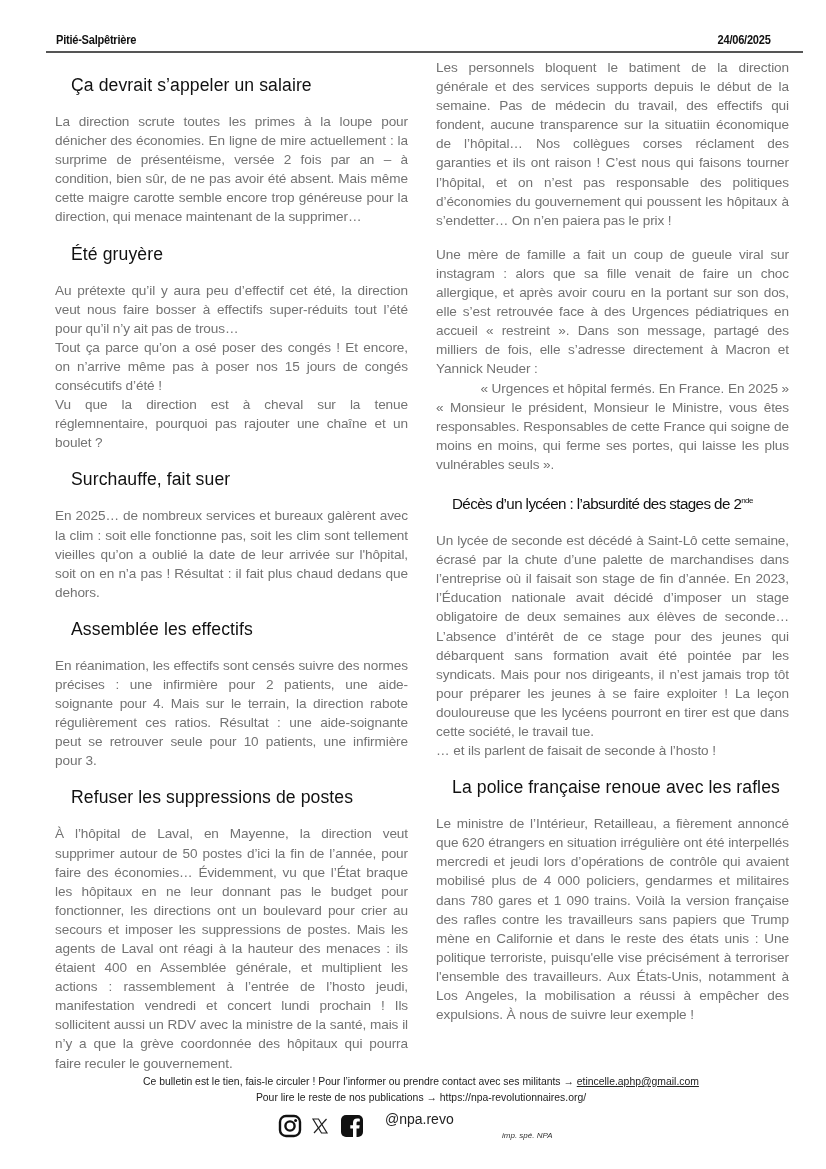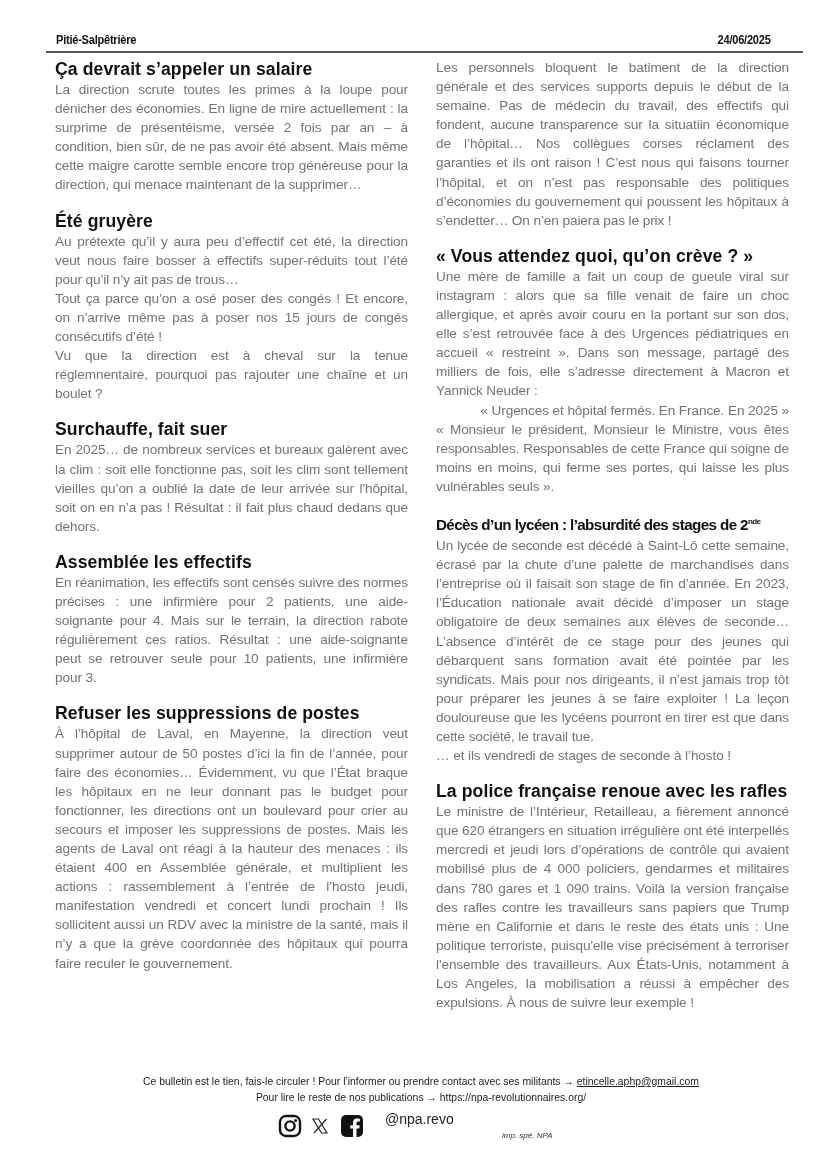--- a/index.html
+++ b/index.html
@@ -8,21 +8,21 @@
   .header { position:absolute; left:38px; top:31px; width:757px; height:20px;
     font-family:"Liberation Sans Narrow","Liberation Sans",sans-serif; font-weight:bold; font-size:13.5px;
     transform-origin:left top; }
   .header .left { position:absolute; left:10px; top:1px; letter-spacing:-0.3px; transform:scaleX(0.82); transform-origin:left top; }
   .header .right { position:absolute; right:32px; top:1px; letter-spacing:-0.3px; transform:scaleX(0.82); transform-origin:right top; }
   .rule { position:absolute; left:38px; top:51px; width:757px; height:2px; background:#555; }
   .col { position:absolute; top:58px; width:353px; font-family:"Liberation Sans",sans-serif; }
   .col.left { left:47px; }
   .col.right { left:428px; }
   .article { margin:0 0 15px 0; }
-  .article h2 { margin:0; font-size:17.6px; font-weight:bold; line-height:22px; letter-spacing:0.1px; color:#111; white-space:nowrap; }
+  .article h2 { margin:16px; font-size:17.6px; font-weight:normal; line-height:22px; letter-spacing:0.1px; color:#111; white-space:nowrap; }
   .article h2.narrow { font-size:15.2px; letter-spacing:-0.6px; }
   .article h2 sup { font-size:8px; }
   .article p { margin:0; font-size:13.6px; line-height:19.1px; text-align:justify; color:#737373; letter-spacing:-0.1px; }
   .footer { position:absolute; left:0; width:826px; text-align:center; font-family:"Liberation Sans",sans-serif;
      font-size:11.2px; color:#222; }
   .footer .l1 { position:absolute; top:1075px; left:0; width:826px; transform:scaleX(0.93); transform-origin:center top; }
   .footer .l2 { position:absolute; top:1091px; left:0; width:826px; transform:scaleX(0.93); transform-origin:center top; }
   .footer a { color:#222; text-decoration:underline; }
   .social { position:absolute; top:1114px; left:270px; height:26px; }
   .social .ico { position:absolute; top:0; }
@@ -63,29 +63,28 @@
       <h2>Refuser les suppressions de postes</h2>
       <p>À l’hôpital de Laval, en Mayenne, la direction veut supprimer autour de 50 postes d’ici la fin de l’année, pour faire des économies… Évidemment, vu que l’État braque les hôpitaux en ne leur donnant pas le budget pour fonctionner, les directions ont un boulevard pour crier au secours et imposer les suppressions de postes. Mais les agents de Laval ont réagi à la hauteur des menaces : ils étaient 400 en Assemblée générale, et multiplient les actions : rassemblement à l’entrée de l’hosto jeudi, manifestation vendredi et concert lundi prochain ! Ils sollicitent aussi un RDV avec la ministre de la santé, mais il n’y a que la grève coordonnée des hôpitaux qui pourra faire reculer le gouvernement.</p>
     </div>
   </div>
 
   <div class="col right">
     <div class="article">
       <p>Les personnels bloquent le batiment de la direction générale et des services supports depuis le début de la semaine. Pas de médecin du travail, des effectifs qui fondent, aucune transparence sur la situatiin économique de l’hôpital… Nos collègues corses réclament des garanties et ils ont raison ! C’est nous qui faisons tourner l’hôpital, et on n’est pas responsable des politiques d’économies du gouvernement qui poussent les hôpitaux à s’endetter… On n’en paiera pas le prix !</p>
     </div>
     <div class="article">
-      <h2>« Vous attendez quoi, qu’on crève ? »</h2>
       <p>Une mère de famille a fait un coup de gueule viral sur instagram : alors que sa fille venait de faire un choc allergique, et après avoir couru en la portant sur son dos, elle s’est retrouvée face à des Urgences pédiatriques en accueil « restreint ». Dans son message, partagé des milliers de fois, elle s’adresse directement à Macron et Yannick Neuder :</p>
       <p style="text-align:right">« Urgences et hôpital fermés. En France. En 2025 »</p>
       <p>« Monsieur le président, Monsieur le Ministre, vous êtes responsables. Responsables de cette France qui soigne de moins en moins, qui ferme ses portes, qui laisse les plus vulnérables seuls ».</p>
     </div>
     <div class="article">
       <h2 class="narrow"><span>Décès d’un lycéen : l’absurdité des stages de 2</span><sup>nde</sup></h2>
       <p>Un lycée de seconde est décédé à Saint-Lô cette semaine, écrasé par la chute d’une palette de marchandises dans l’entreprise où il faisait son stage de fin d’année. En 2023, l’Éducation nationale avait décidé d’imposer un stage obligatoire de deux semaines aux élèves de seconde… L’absence d’intérêt de ce stage pour des jeunes qui débarquent sans formation avait été pointée par les syndicats. Mais pour nos dirigeants, il n’est jamais trop tôt pour préparer les jeunes à se faire exploiter ! La leçon douloureuse que les lycéens pourront en tirer est que dans cette société, le travail tue.</p>
-      <p style="text-align:left">… et ils vendredi de stages de seconde à l’hosto !</p>
+      <p style="text-align:left">… et ils parlent de faisait de seconde à l’hosto !</p>
     </div>
     <div class="article">
       <h2>La police française renoue avec les rafles</h2>
       <p>Le ministre de l’Intérieur, Retailleau, a fièrement annoncé que 620 étrangers en situation irrégulière ont été interpellés mercredi et jeudi lors d’opérations de contrôle qui avaient mobilisé plus de 4 000 policiers, gendarmes et militaires dans 780 gares et 1 090 trains. Voilà la version française des rafles contre les travailleurs sans papiers que Trump mène en Californie et dans le reste des états unis : Une politique terroriste, puisqu'elle vise précisément à terroriser l'ensemble des travailleurs. Aux États-Unis, notamment à Los Angeles, la mobilisation a réussi à empêcher des expulsions. À nous de suivre leur exemple !</p>
     </div>
   </div>
 
   <div class="footer">
     <div class="l1">
       <span>Ce bulletin est le tien, fais-le circuler ! Pour l’informer ou prendre contact avec ses militants → </span><a>etincelle.aphp@gmail.com</a>

